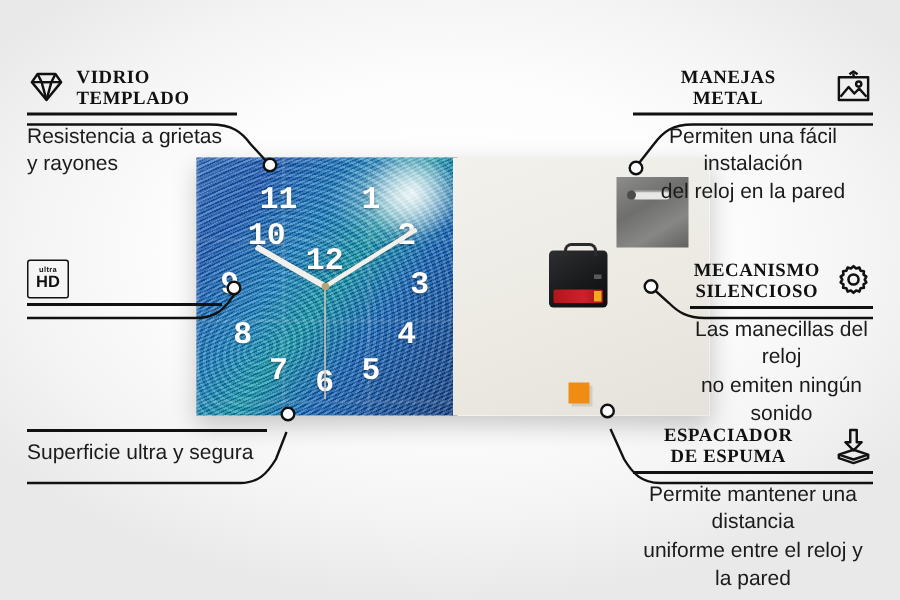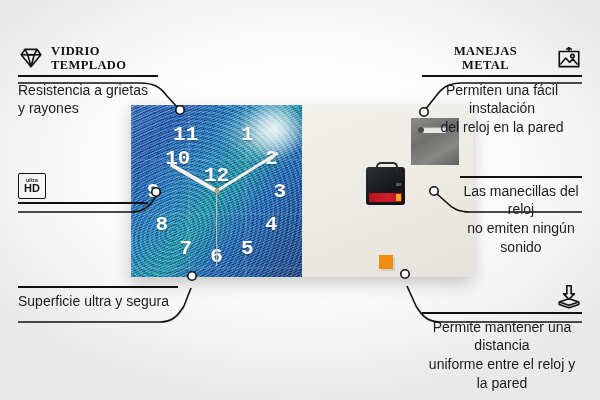--- a/index.html
+++ b/index.html
@@ -235,27 +235,42 @@
           <circle cx="15.2" cy="10.2" r="1.6"></circle>
         </svg>
       </span>
     </div>
     <div class="rule" style="width:160px;"></div>
     <div class="sub">Permiten una fácil instalación
 del reloj en la pared</div>
   </div>
 
   <div class="feat right" style="left:460px;top:173px;width:122px;">
+    <div class="head">
+      <div class="title" style="flex:1;">Mecanismo
+Silencioso</div>
+      <span class="ico">
+        <svg viewBox="0 0 24 24" fill="none" stroke="#111" stroke-width="1.6" stroke-linejoin="round">
+          <path d="M12 3.2 L13.6 4.6 L15.6 4 L16.4 6 L18.4 6.3 L18.2 8.4 L19.9 9.6 L18.9 11.4
+                   L19.9 13.2 L18.2 14.4 L18.4 16.5 L16.4 16.8 L15.6 18.8 L13.6 18.2 L12 19.6
+                   L10.4 18.2 L8.4 18.8 L7.6 16.8 L5.6 16.5 L5.8 14.4 L4.1 13.2 L5.1 11.4
+                   L4.1 9.6 L5.8 8.4 L5.6 6.3 L7.6 6 L8.4 4 L10.4 4.6 Z"></path>
+          <circle cx="12" cy="11.4" r="3.1"></circle>
+        </svg>
+      </span>
+    </div>
     <div class="rule" style="width:122px;"></div>
     <div class="sub">Las manecillas del reloj
 no emiten ningún sonido</div>
   </div>
 
   <div class="feat right" style="left:422px;top:283px;width:160px;">
     <div class="head">
+      <div class="title" style="flex:1;">Espaciador
+de Espuma</div>
       <span class="ico">
         <svg viewBox="0 0 24 24" fill="none" stroke="#111" stroke-width="1.5" stroke-linejoin="round">
           <path d="M10 2.5 H14 V10 H17 L12 15 L7 10 H10 Z"></path>
           <path d="M12 14.6 L21 17.6 L12 20.6 L3 17.6 Z"></path>
           <path d="M3 17.6 V19.8 L12 22.8 L21 19.8 V17.6"></path>
         </svg>
       </span>
     </div>
     <div class="rule" style="width:160px;"></div>
     <div class="sub">Permite mantener una distancia

